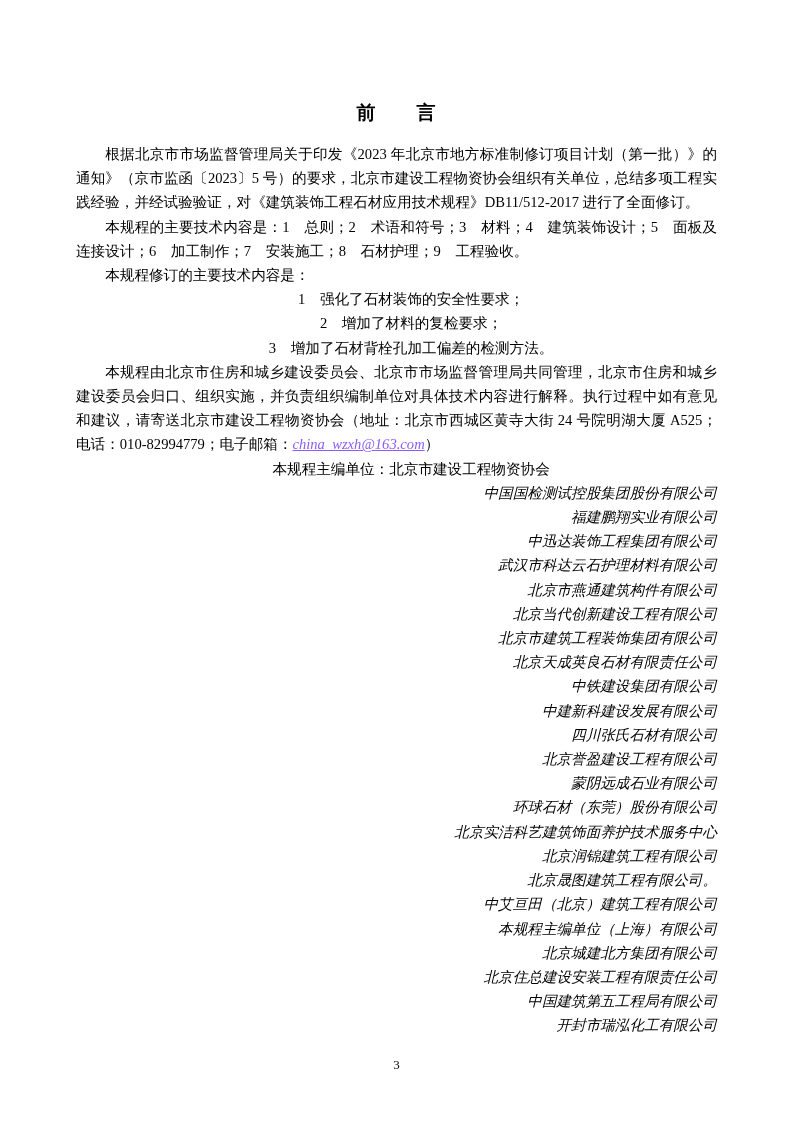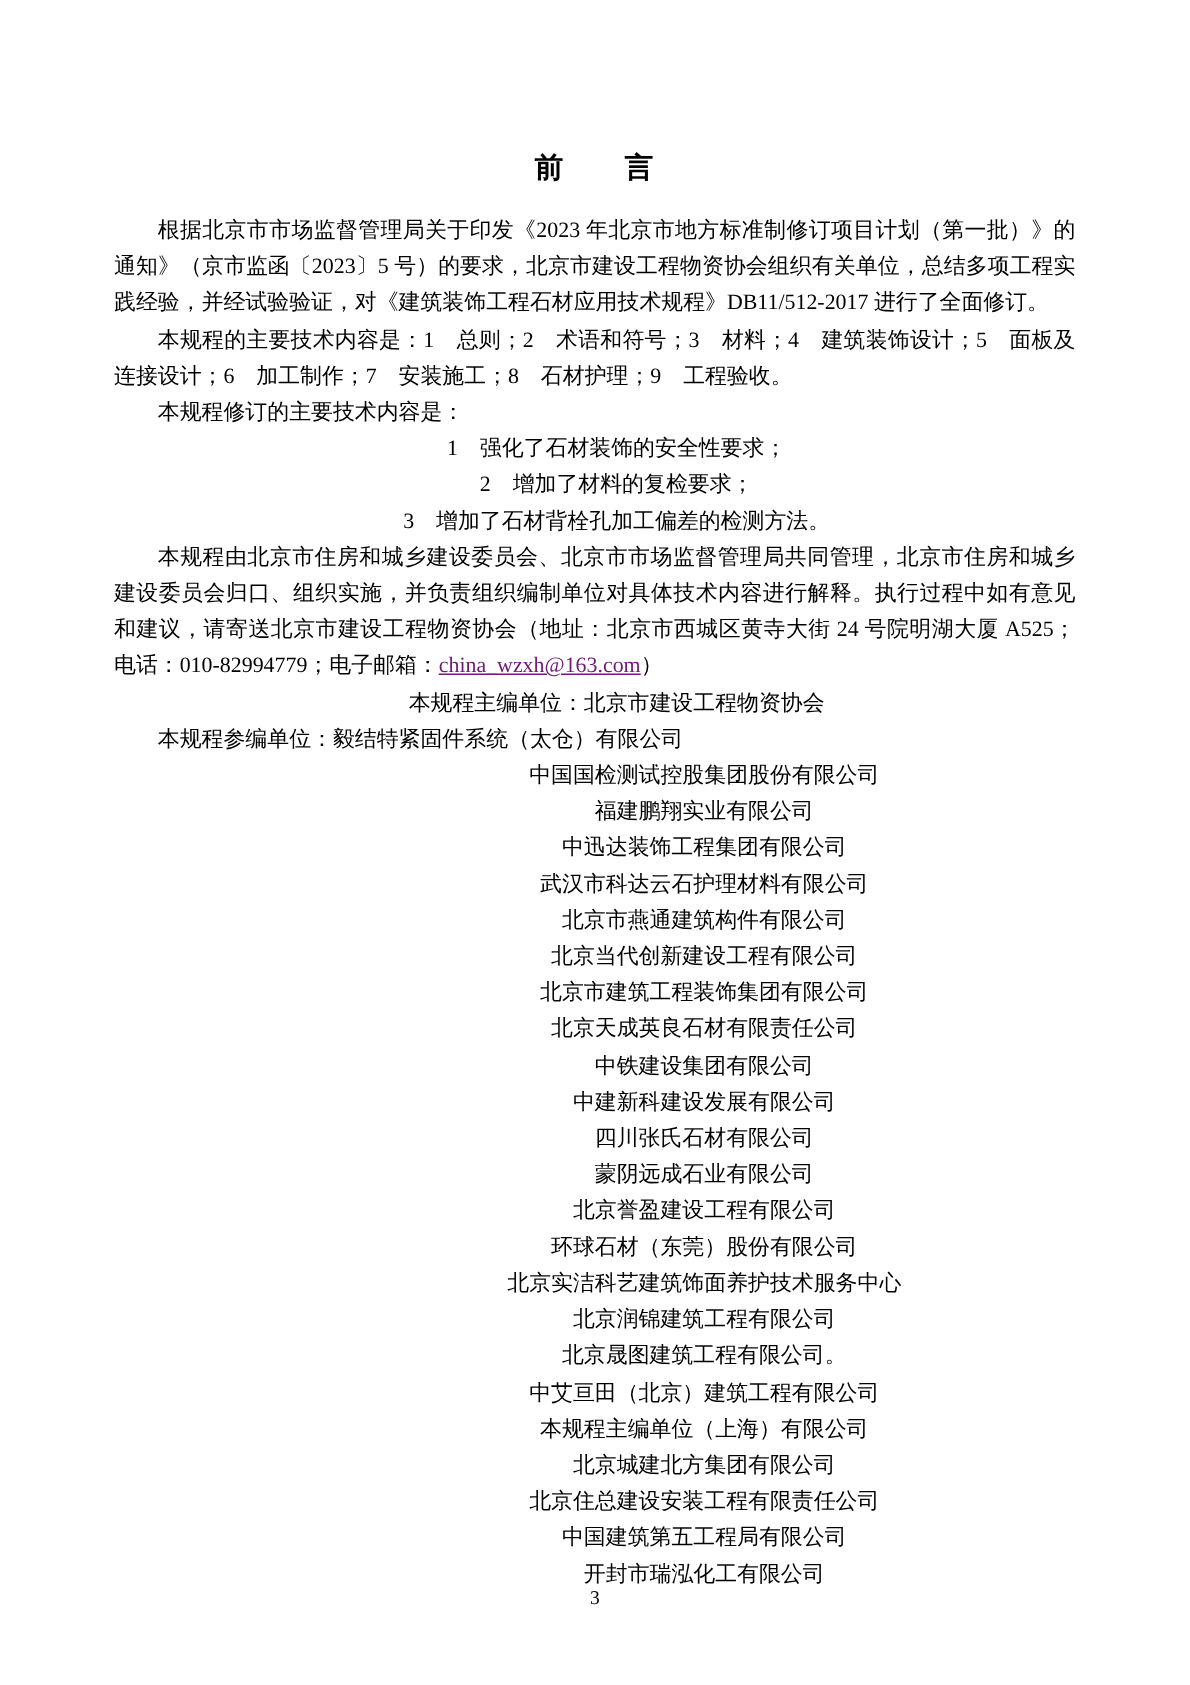--- a/index.html
+++ b/index.html
@@ -33,31 +33,33 @@
     margin: 0;
     text-align: justify;
   }
   .indent {
     text-indent: 2em;
   }
   .no-justify {
     text-align: center;
   }
   .email-link {
-    color: #701a75;
+    color: #8b5cf6;
     text-decoration: underline;
     cursor: pointer;
+    font-style: italic;
   }
   .participants-first {
     text-indent: 2em;
     text-align: left;
   }
   .participant-item {
     margin-left: 10em;
-    text-align: center;
+    text-align: right;
+    font-style: italic;
   }
   .page-number {
     position: absolute;
     left: 0;
     right: 0;
     bottom: 66px;
     text-align: center;
     font-size: 13px;
     line-height: 16px;
   }
@@ -77,34 +79,33 @@
 
   <p class="indent no-justify">1　强化了石材装饰的安全性要求；</p>
   <p class="indent no-justify">2　增加了材料的复检要求；</p>
   <p class="indent no-justify">3　增加了石材背栓孔加工偏差的检测方法。</p>
 
   <p class="indent"><span>本规程由北京市住房和城乡建设委员会、北京市市场监督管理局共同管理，北京市住房和城乡建设委员会归口、组织实施，并负责组织编制单位对具体技术内容进行解释。执行过程中如有意见和建议，请寄送北京市建设工程物资协会（地址：北京市西城区黄寺大街 24 号院明湖大厦 A525；电话：010-82994779；电子邮箱：</span><a class="email-link">china_wzxh@163.com</a><span>）</span></p>
 
   <p class="indent no-justify"><span>本规程主编单位：</span><span>北京市建设工程物资协会</span></p>
 
   <div>
-    <p class="participants-first"><span>本规程参编单位：</span><span>毅结特紧固件系统（太仓）有限公司</span></p>
     <p class="participant-item">中国国检测试控股集团股份有限公司</p>
     <p class="participant-item">福建鹏翔实业有限公司</p>
     <p class="participant-item">中迅达装饰工程集团有限公司</p>
     <p class="participant-item">武汉市科达云石护理材料有限公司</p>
     <p class="participant-item">北京市燕通建筑构件有限公司</p>
     <p class="participant-item">北京当代创新建设工程有限公司</p>
     <p class="participant-item">北京市建筑工程装饰集团有限公司</p>
     <p class="participant-item">北京天成英良石材有限责任公司</p>
     <p class="participant-item">中铁建设集团有限公司</p>
     <p class="participant-item">中建新科建设发展有限公司</p>
     <p class="participant-item">四川张氏石材有限公司</p>
+    <p class="participant-item">北京誉盈建设工程有限公司</p>
     <p class="participant-item">蒙阴远成石业有限公司</p>
-    <p class="participant-item">北京誉盈建设工程有限公司</p>
     <p class="participant-item">环球石材（东莞）股份有限公司</p>
     <p class="participant-item">北京实洁科艺建筑饰面养护技术服务中心</p>
     <p class="participant-item">北京润锦建筑工程有限公司</p>
     <p class="participant-item">北京晟图建筑工程有限公司。</p>
     <p class="participant-item">中艾亘田（北京）建筑工程有限公司</p>
     <p class="participant-item">本规程主编单位（上海）有限公司</p>
     <p class="participant-item">北京城建北方集团有限公司</p>
     <p class="participant-item">北京住总建设安装工程有限责任公司</p>
     <p class="participant-item">中国建筑第五工程局有限公司</p>
     <p class="participant-item">开封市瑞泓化工有限公司</p>

